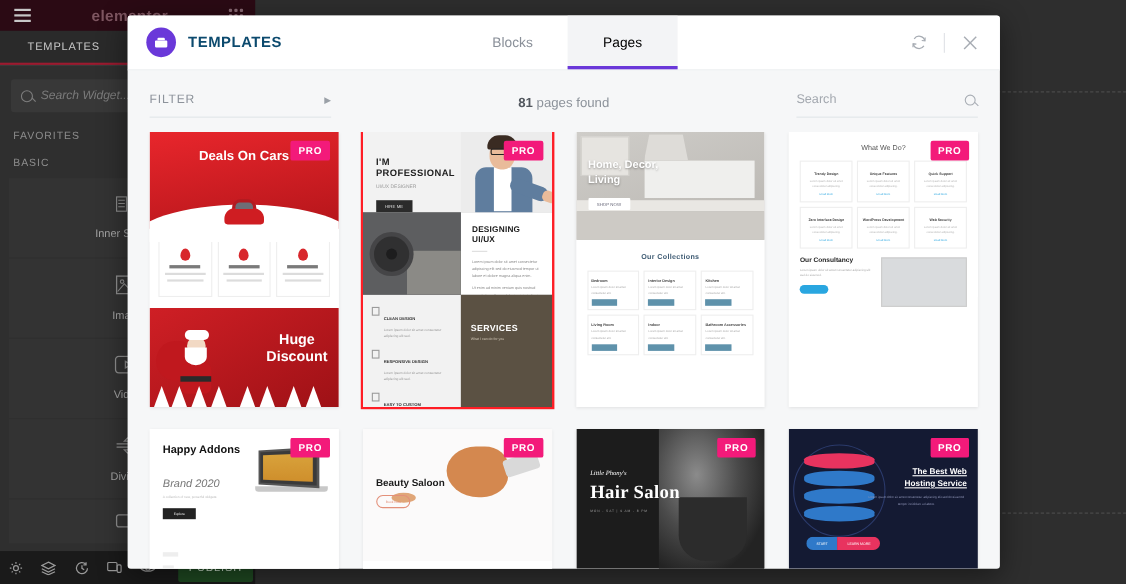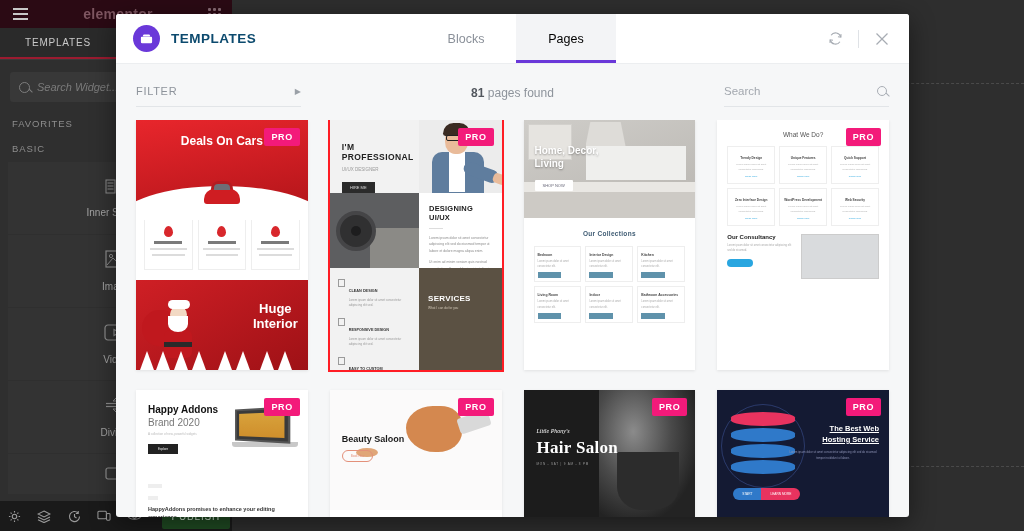--- a/index.html
+++ b/index.html
@@ -273,21 +273,21 @@
   .t4-foot { display:flex; gap:6px; margin-top:8px;}
   .t4-foot .lf { flex:1;}
   .t4-foot .lf .t { font-size:6px; font-weight:bold; color:#222;}
   .t4-foot .lf .l { font-size:2.7px; color:#aaa; margin-top:3px; line-height:2;}
   .t4-foot .lf .b { margin-top:5px; width:26px; height:8px; background:#29a6e0; border-radius:4px;}
   .t4-foot .rf { width:78px; height:45px; background:#d9dbdd; border:1px solid #ccc;}
 
   
   .t5 { background:#fff; height:100%; padding:14px 12px 0; position:relative;}
   .t5 .h1 { font-size:10px; font-weight:bold; color:#111;}
-  .t5 .h2 { font-size:10px; color:#777; margin-top:2px;}
+  .t5 .h2 { font-size:10px; color:#777; margin-top:20px;font-style:italic;}
   .t5 .p { font-size:3px; color:#bbb; margin-top:4px;}
   .t5 .btn { margin-top:8px; width:30px; height:10px; background:#222; display:flex; align-items:center; justify-content:center;}
   .t5 .btn i { font-style:normal; font-size:3px; color:#eee;}
   .laptop { position:absolute; right:10px; top:18px; width:66px; height:44px;}
   .laptop .scr { width:56px; height:34px; background:#3a3a3a; border:2px solid #555; transform: perspective(60px) rotateY(-12deg);}
   .laptop .scr i { display:block; margin:3px; height:24px; background:linear-gradient(#d8a23b,#cf8f2c);}
   .laptop .base { width:66px; height:5px; background:#c8c8c8; border-radius:0 0 3px 3px;}
   .t5 .tag1 { margin-top:30px; width:14px; height:4px; background:#eee;}
   .t5 .tag2 { margin-top:8px; width:10px; height:4px; background:#eee;}
   .t5 .cap { font-size:5.5px; font-weight:bold; color:#333; margin-top:6px; line-height:1.4;}
@@ -558,21 +558,21 @@
               <div class="santa">
                 <span class="sack"></span>
                   <span class="coat"></span>
                   <span class="belt"></span>
                   <span class="head"></span>
                   <span class="beard"></span>
                   <span class="hat"></span>
               </div>
               <div class="huge">
                 <span>Huge</span><br>
-                <span>Interior</span>
+                <span>Discount</span>
               </div>
               <div class="trees">
                 <i class="tree" style="left:4px"></i>
                   <i class="tree" style="left:20px"></i>
                 <i class="tree" style="left:38px"></i>
                   <i class="tree" style="left:56px"></i>
                 <i class="tree" style="left:82px"></i>
                   <i class="tree" style="left:100px"></i>
                 <i class="tree" style="left:124px"></i>
                   <i class="tree" style="left:142px"></i>

